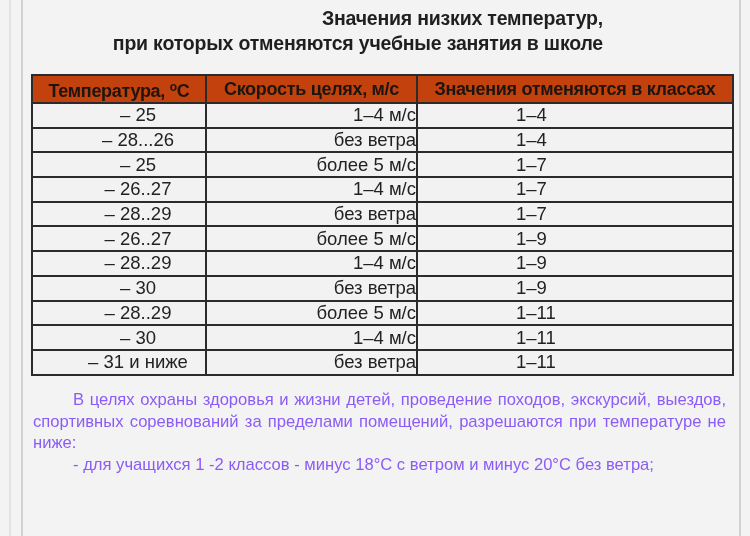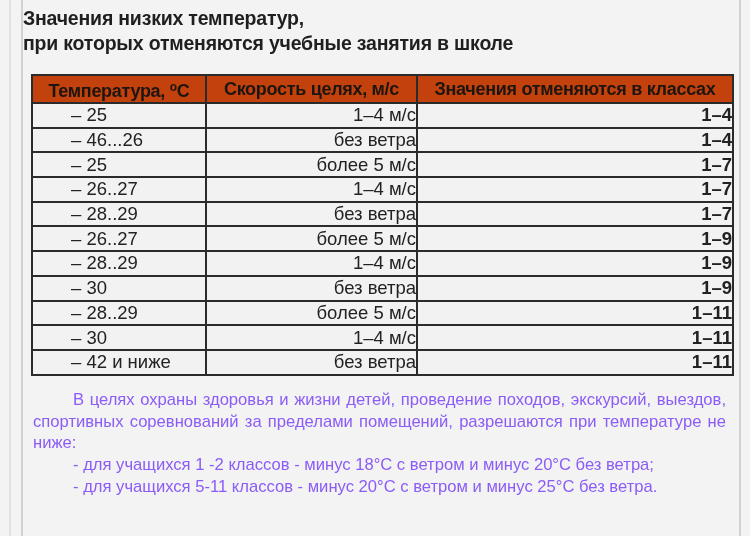--- a/index.html
+++ b/index.html
@@ -24,21 +24,21 @@
     }
     .frame-line.l1 { left: 9px; background: #e2e2e2; }
     .frame-line.l2 { left: 21px; background: #d2d2d2; }
     .frame-line.r1 { left: 739px; background: #d2d2d2; }
 
     .title {
       position: absolute;
       left: 23px;
       width: 580px;
       top: 6px;
-      text-align: left;
+      text-align: right;
       font-weight: bold;
       font-size: 19.5px;
       line-height: 25px;
       color: #1f1f1f;
       letter-spacing: -0.2px;
     }
 
     table.temps {
       position: absolute;
       left: 31px;
@@ -65,23 +65,23 @@
       text-align: center;
       letter-spacing: -0.3px;
     }
     table.temps td {
       background: #f2f2f2;
       color: #222;
     }
     table.temps col.c1 { width: 174px; }
     table.temps col.c2 { width: 211px; }
     table.temps col.c3 { width: 316px; }
-    td.col-temp { padding-left: 38px !important; text-align: left; border-radius: 9px; }
+    td.col-temp { padding-left: 38px !important; text-align: center; border-radius: 9px; }
     td.col-wind { padding-left: 50px !important; text-align: right; }
-    td.col-grades { padding-left: 98px !important; text-align: right; font-weight: bold; }
+    td.col-grades { padding-left: 98px !important; text-align: left; }
     sup.deg { font-size: 12px; vertical-align: 6px; }
 
     .note {
       position: absolute;
       left: 33px;
       top: 389px;
       width: 693px;
       font-size: 16.6px;
       line-height: 21.7px;
       color: #8b5cf6;
@@ -116,21 +116,21 @@
       <th>Значения отменяются в классах</th>
     </tr>
   </thead>
   <tbody>
     <tr>
       <td class="col-temp">– 25</td>
       <td class="col-wind">1–4 м/с</td>
       <td class="col-grades">1–4</td>
     </tr>
     <tr>
-      <td class="col-temp">– 46...26</td>
+      <td class="col-temp">– 28...26</td>
       <td class="col-wind">без ветра</td>
       <td class="col-grades">1–4</td>
     </tr>
     <tr>
       <td class="col-temp">– 25</td>
       <td class="col-wind">более 5 м/с</td>
       <td class="col-grades">1–7</td>
     </tr>
     <tr>
       <td class="col-temp">– 26..27</td>
@@ -161,24 +161,23 @@
       <td class="col-temp">– 28..29</td>
       <td class="col-wind">более 5 м/с</td>
       <td class="col-grades">1–11</td>
     </tr>
     <tr>
       <td class="col-temp">– 30</td>
       <td class="col-wind">1–4 м/с</td>
       <td class="col-grades">1–11</td>
     </tr>
     <tr>
-      <td class="col-temp">– 42 и ниже</td>
+      <td class="col-temp">– 31 и ниже</td>
       <td class="col-wind">без ветра</td>
       <td class="col-grades">1–11</td>
     </tr>
   </tbody>
 </table>
 
 <div class="note">
   <p class="indent">В целях охраны здоровья и жизни детей, проведение походов, экскурсий, выездов, спортивных соревнований за пределами помещений, разрешаются при температуре не ниже:</p>
   <p class="item">- для учащихся 1 -2 классов - минус 18°С с ветром и минус 20°С без ветра;</p>
-  <p class="item">- для учащихся 5-11 классов - минус 20°С с ветром и минус 25°С без ветра.</p>
 </div>
 
 </body></html>

